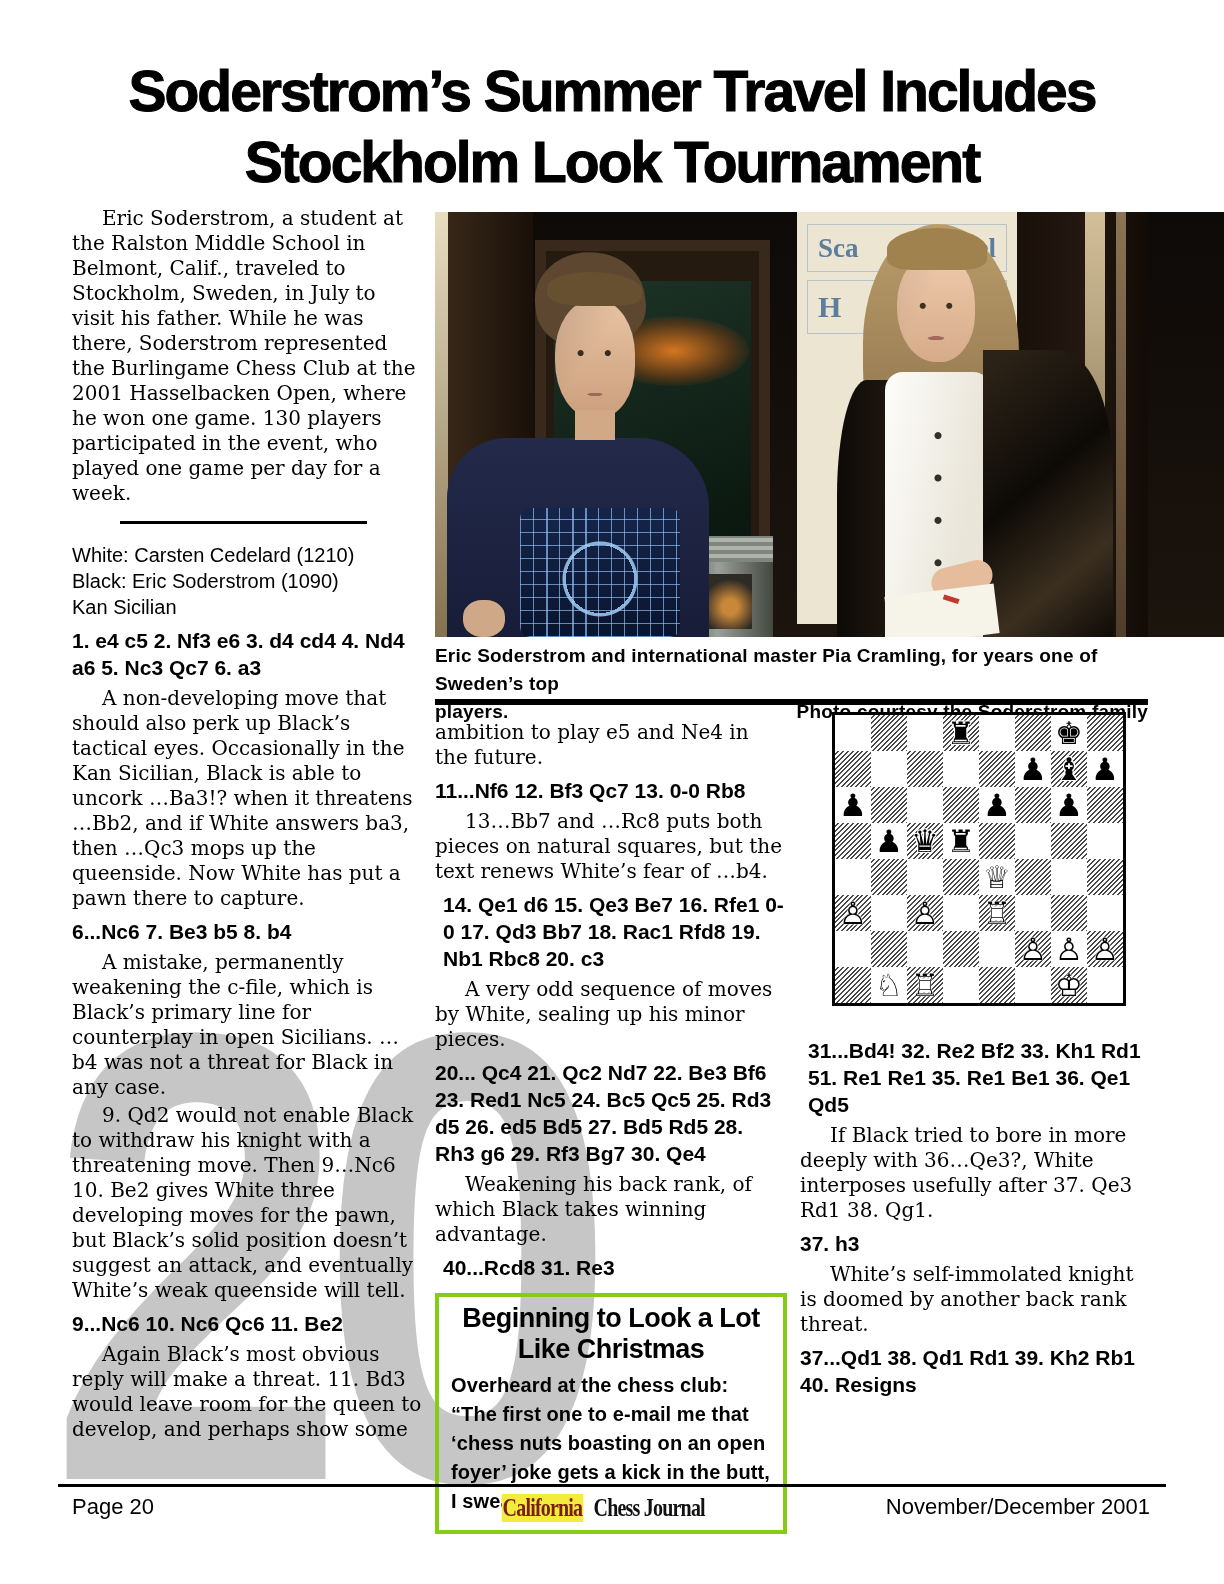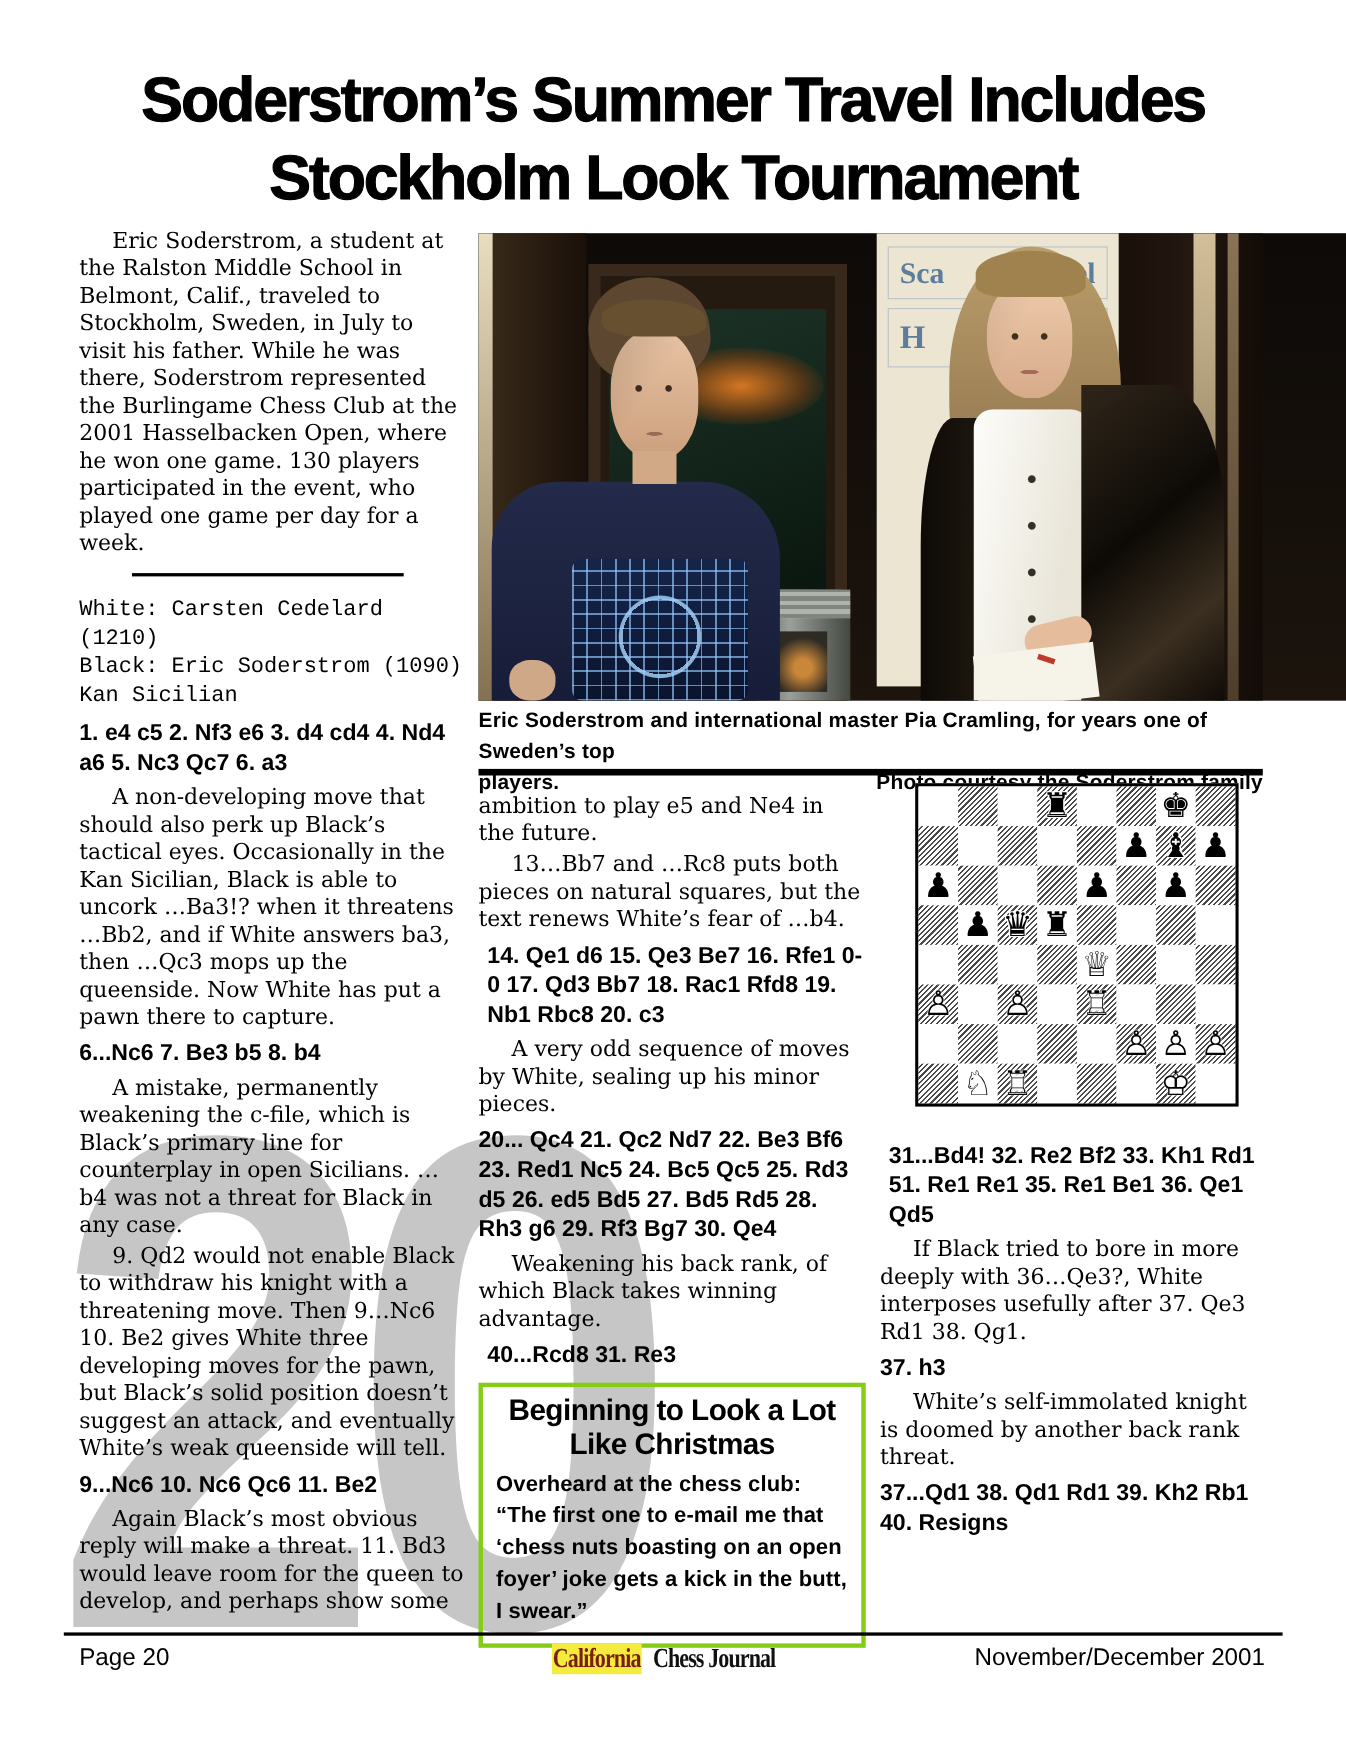--- a/index.html
+++ b/index.html
@@ -19,21 +19,21 @@
   
   .col{position:absolute;z-index:2;}
   .col-left{left:72px;top:204px;width:350px;}
   .col-mid{left:435px;top:718px;width:352px;}
   .col-right{left:800px;top:1030px;width:352px;}
   .blk.para{font-family:"DejaVu Serif",serif;font-size:20px;line-height:25px;
     text-indent:30px;margin:2px 0 3px;}
   .blk.para-cont{text-indent:0;}
   .blk.moves{font-weight:bold;font-size:21px;line-height:27px;margin:7px 0 5px;}
   .blk.pad{padding-left:8px;}
-  .game-line{font-family:Liberation Mono, monospace;font-size:20px;line-height:26px;}
+  .game-line{font-family:Liberation Sans, sans-serif;font-size:20px;line-height:26px;}
   .sep{border-top:3px solid #000;width:247px;margin:15px 0 18px 48px;}
 
   
   .photo{position:absolute;left:435px;top:212px;width:862px;height:425px;margin:0;z-index:2;
     background:linear-gradient(#0d0a08,#1c140d);overflow:hidden;}
   .photo div{position:absolute;}
   .ph-edge{left:0;top:0;width:13px;height:100%;background:linear-gradient(#e9ddc0,#83714f);}
   .ph-wall{left:13px;top:0;width:85px;height:100%;background:linear-gradient(90deg,#372818,#1a1009);}
   .ph-door{left:100px;top:28px;width:235px;height:397px;background:#241a10;border:11px solid #38291c;box-sizing:border-box;}
   .ph-paint{left:8px;top:30px;right:8px;bottom:8px;background:linear-gradient(160deg,#1b3024 10%,#0c1a12 70%,#08110c);}
@@ -218,20 +218,21 @@
       <span>players.</span>
       <span class="credit">Photo courtesy the Soderstrom family</span>
     </div>
   </div>
 
   <div class="midrule"></div>
 
   <section class="col col-mid">
     <div>
         <div class="blk para para-cont">ambition to play e5 and Ne4 in the future.</div>
+        <div class="blk moves">11...Nf6 12. Bf3 Qc7 13. 0-0 Rb8</div>
         <div class="blk para">13…Bb7 and …Rc8 puts both pieces on natural squares, but the text renews White’s fear of …b4.</div>
         <div class="blk moves pad">14. Qe1 d6 15. Qe3 Be7 16. Rfe1 0-0 17. Qd3 Bb7 18. Rac1 Rfd8 19. Nb1 Rbc8 20. c3</div>
         <div class="blk para">A very odd sequence of moves by White, sealing up his minor pieces.</div>
         <div class="blk moves">20... Qc4 21. Qc2 Nd7 22. Be3 Bf6 23. Red1 Nc5 24. Bc5 Qc5 25. Rd3 d5 26. ed5 Bd5 27. Bd5 Rd5 28. Rh3 g6 29. Rf3 Bg7 30. Qe4</div>
         <div class="blk para">Weakening his back rank, of which Black takes winning advantage.</div>
         <div class="blk moves pad">40...Rcd8 31. Re3</div>
       </div>
     <aside class="xmas">
       <div class="xmas-title">Beginning to Look a Lot</div>
       <div class="xmas-title">Like Christmas</div>

